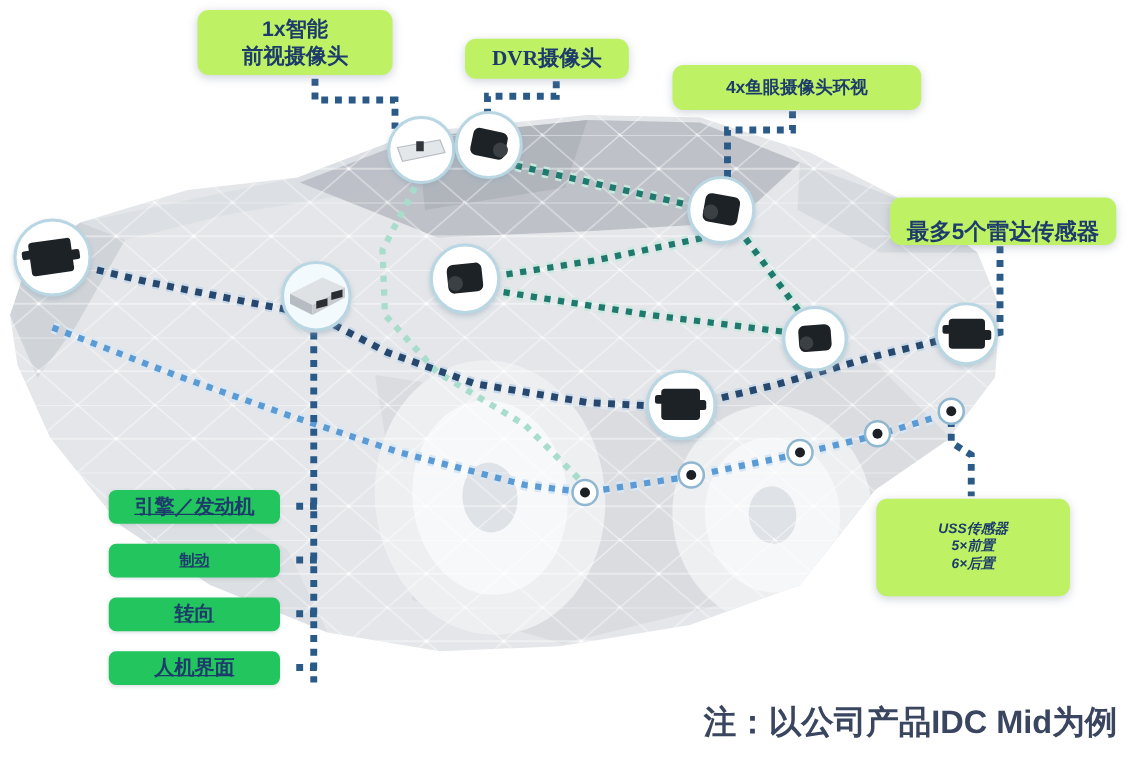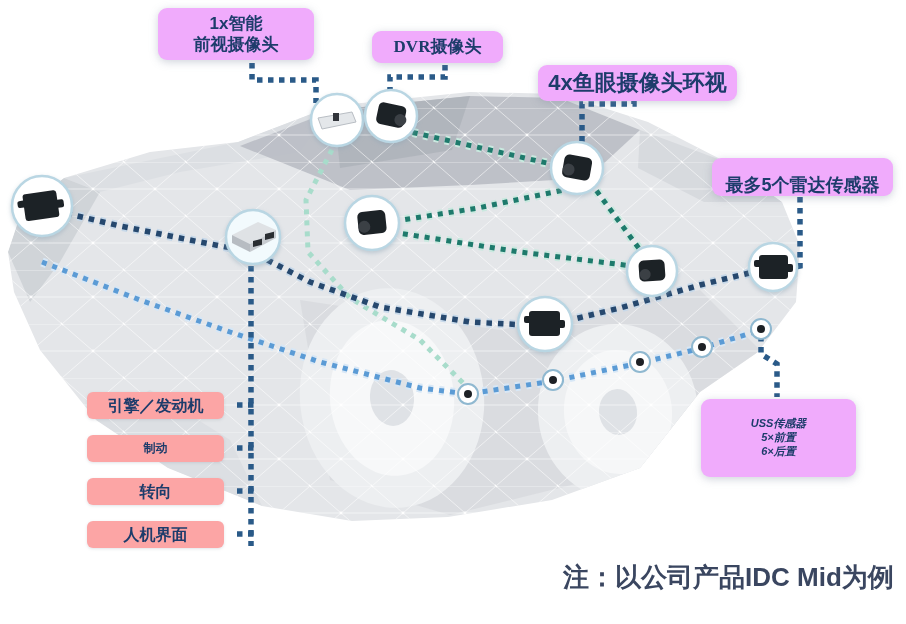--- a/index.html
+++ b/index.html
@@ -4,25 +4,25 @@
 <style>
   html,body{margin:0;padding:0;background:#ffffff;}
   #stage{
     position:relative;width:906px;height:624px;overflow:hidden;
     background:#ffffff;border-bottom:2px solid #e8eaee;
     font-family:"Liberation Sans","DejaVu Sans",sans-serif;
   }
   #car-svg{position:absolute;left:0;top:0;}
   .callout{
     position:absolute;display:flex;flex-direction:column;align-items:center;justify-content:center;
-    background:#f0abfc;border-radius:9px;color:#1d3c6b;font-weight:bold;text-align:center;
+    background:#bef264;border-radius:9px;color:#1d3c6b;font-weight:bold;text-align:center;
     box-shadow:0 2px 8px rgba(130,140,160,.38);line-height:1.25;
   }
   .callout.gray{
-    background:#fca5a5;box-shadow:0 1px 3px rgba(140,148,162,.25);border-radius:6px;
+    background:#22c55e;box-shadow:0 1px 3px rgba(140,148,162,.25);border-radius:6px;text-decoration:underline;
   }
   .cl-line{white-space:nowrap;}
   .note{
     position:absolute;color:#3a4660;font-weight:bold;font-size:26px;white-space:nowrap;
   }
 </style>
 </head>
 <body>
 
 <div id="stage">
@@ -219,21 +219,21 @@
 
   <div class="callout" style="left:158px;top:8px;width:156px;height:52px;font-size:17px;">
     <span class="cl-line">1x智能</span>
     <span class="cl-line">前视摄像头</span>
   </div>
 
   <div class="callout" style="left:372px;top:31px;width:131px;height:32px;font-size:17px;font-family:Liberation Serif, serif;">
     <span class="cl-line">DVR摄像头</span>
   </div>
 
-  <div class="callout" style="left:538px;top:52px;width:199px;height:36px;font-size:22px;margin-top:13px;">
+  <div class="callout" style="left:538px;top:52px;width:199px;height:36px;font-size:14px;">
     <span class="cl-line">4x鱼眼摄像头环视</span>
   </div>
 
   <div class="callout" style="left:712px;top:158px;width:181px;height:38px;font-size:18px;justify-content:flex-end;">
     <span class="cl-line">最多5个雷达传感器</span>
   </div>
 
   <div class="callout" style="left:701px;top:399px;width:155px;height:78px;font-size:11px;font-style:italic;">
     <span class="cl-line">USS传感器</span>
     <span class="cl-line">5×前置</span>

